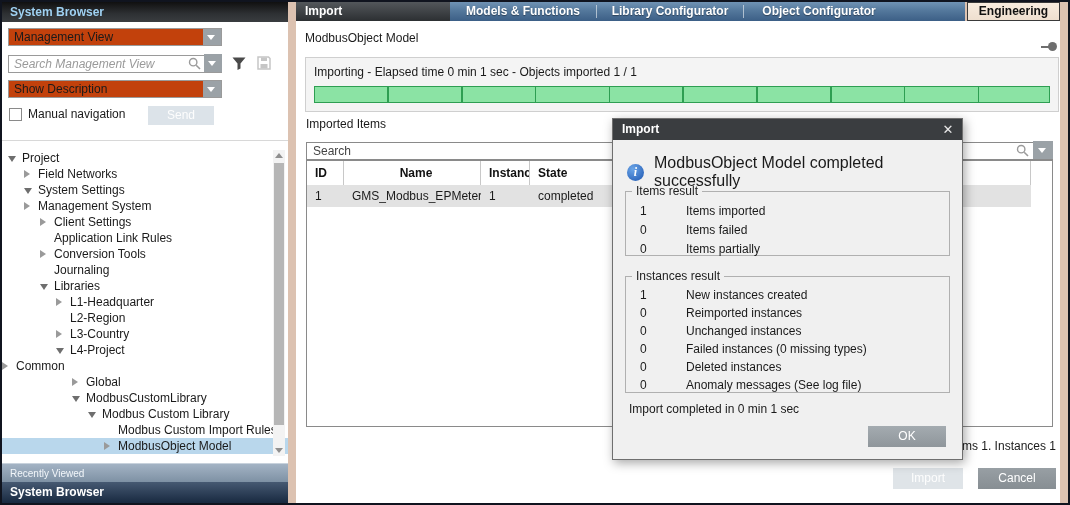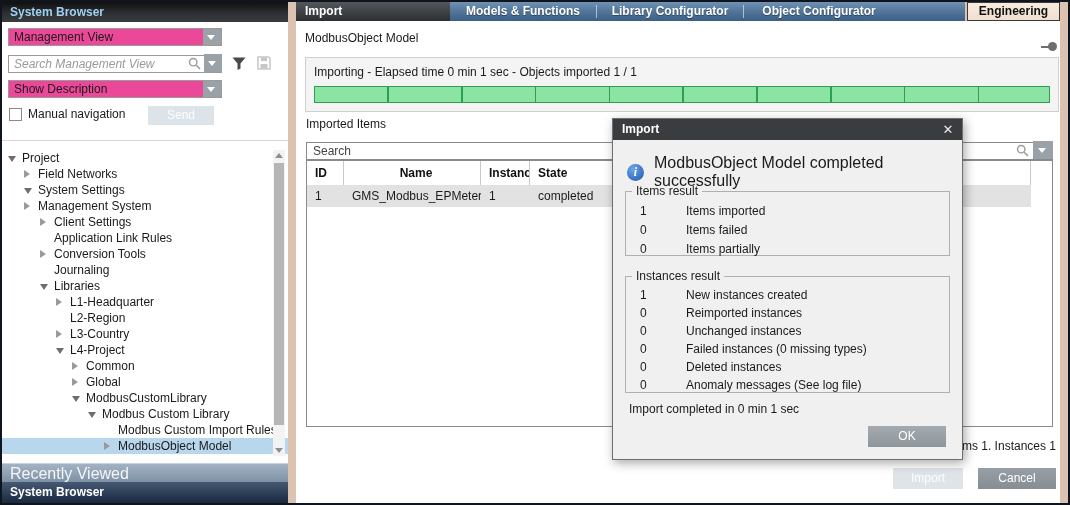--- a/index.html
+++ b/index.html
@@ -4,21 +4,21 @@
 <style>
   * { margin:0; padding:0; box-sizing:border-box; font-family:"Liberation Sans", sans-serif; }
   body { background:#555; }
   .window { position:relative; width:1070px; height:505px; background:#10141f; overflow:hidden; }
 
   
   .left-panel { position:absolute; left:2px; top:2px; width:286px; height:501px; background:#fff; }
   .panel-header { position:absolute; left:0; top:0; right:0; height:20px;
     background:linear-gradient(180deg,#101010,#2e3134 60%,#3a3d40); color:#9fd1f2;
     font-size:12px; font-weight:bold; line-height:20px; padding-left:8px; }
-  .combo { position:absolute; left:6px; width:214px; height:18px; background:#ec4899;
+  .combo { position:absolute; left:6px; width:214px; height:18px; background:#c2410c;
     border:1px solid #9a9a9a; font-size:12px; line-height:16px; padding-left:5px; color:#1a1a1a; }
   .dd-btn { position:absolute; right:0; top:0; width:18px; height:16px; background:#9ba2a7; }
   .dd-btn::before { content:''; position:absolute; left:4px; top:6px;
     border-left:4px solid transparent; border-right:4px solid transparent; border-top:5px solid #fff; }
   .combo1 { top:26px; } .combo2 { top:78px; }
   .search-wrap { position:absolute; left:6px; top:52px; width:214px; height:18px; }
   .search-wrap input { width:100%; height:100%; border:1px solid #9a9a9a; font-size:12px;
     padding:0 40px 0 5px; color:#1a1a1a; }
   .search-wrap input::placeholder { font-style:italic; color:#9a9a9a; }
   .mag-icon { position:absolute; right:21px; top:2px; }
@@ -42,21 +42,21 @@
     border-left:4.5px solid transparent; border-right:4.5px solid transparent; border-top:6px solid #6e6e6e; }
   .tree-arrow.collapsed::before { content:''; display:inline-block;
     border-top:4.5px solid transparent; border-bottom:4.5px solid transparent; border-left:6px solid #9a9a9a; }
   .tree-scroll { position:absolute; right:3px; top:148px; width:12px; height:306px; background:#f3f3f3; }
   .sb-up { position:absolute; top:3px; left:2px; border-left:4px solid transparent;
     border-right:4px solid transparent; border-bottom:5px solid #8f8f8f; }
   .sb-thumb { position:absolute; top:13px; left:1px; right:1px; height:262px; background:#b6b6b6; }
   .sb-down { position:absolute; bottom:3px; left:2px; border-left:4px solid transparent;
     border-right:4px solid transparent; border-top:5px solid #8f8f8f; }
   .recently-bar { position:absolute; left:0; top:461px; width:100%; height:19px;
-    background:linear-gradient(180deg,#a3b3c4,#7e91a4); color:#f2f6fa; font-size:16px;
+    background:linear-gradient(180deg,#a3b3c4,#7e91a4); color:#f2f6fa; font-size:10px;
     line-height:19px; padding-left:8px; border-top:1px solid #c8d2dc; }
   .bottom-bar { position:absolute; left:0; top:480px; width:100%; height:21px;
     background:linear-gradient(180deg,#465972,#182940); color:#fff; font-size:12px; font-weight:bold;
     line-height:21px; padding-left:8px; }
 
   
   .splitter { position:absolute; left:288px; top:2px; width:8px; height:501px; background:#dcc2b1; }
   .right-strip { position:absolute; left:1060px; top:2px; width:8px; height:501px; background:#dcc2b1; }
 
   
@@ -237,21 +237,21 @@
           <span class="tree-label">L2-Region</span>
         </div>
         <div class="tree-row" style="padding-left: 54px;">
           <span class="tree-arrow collapsed"></span>
           <span class="tree-label">L3-Country</span>
         </div>
         <div class="tree-row" style="padding-left: 54px;">
           <span class="tree-arrow expanded"></span>
           <span class="tree-label">L4-Project</span>
         </div>
-        <div class="tree-row" style="padding-left: 70px;">
+        <div class="tree-row" style="">
           <span class="tree-arrow collapsed"></span>
           <span class="tree-label">Common</span>
         </div>
         <div class="tree-row" style="padding-left: 70px;">
           <span class="tree-arrow collapsed"></span>
           <span class="tree-label">Global</span>
         </div>
         <div class="tree-row" style="padding-left: 70px;">
           <span class="tree-arrow expanded"></span>
           <span class="tree-label">ModbusCustomLibrary</span>

